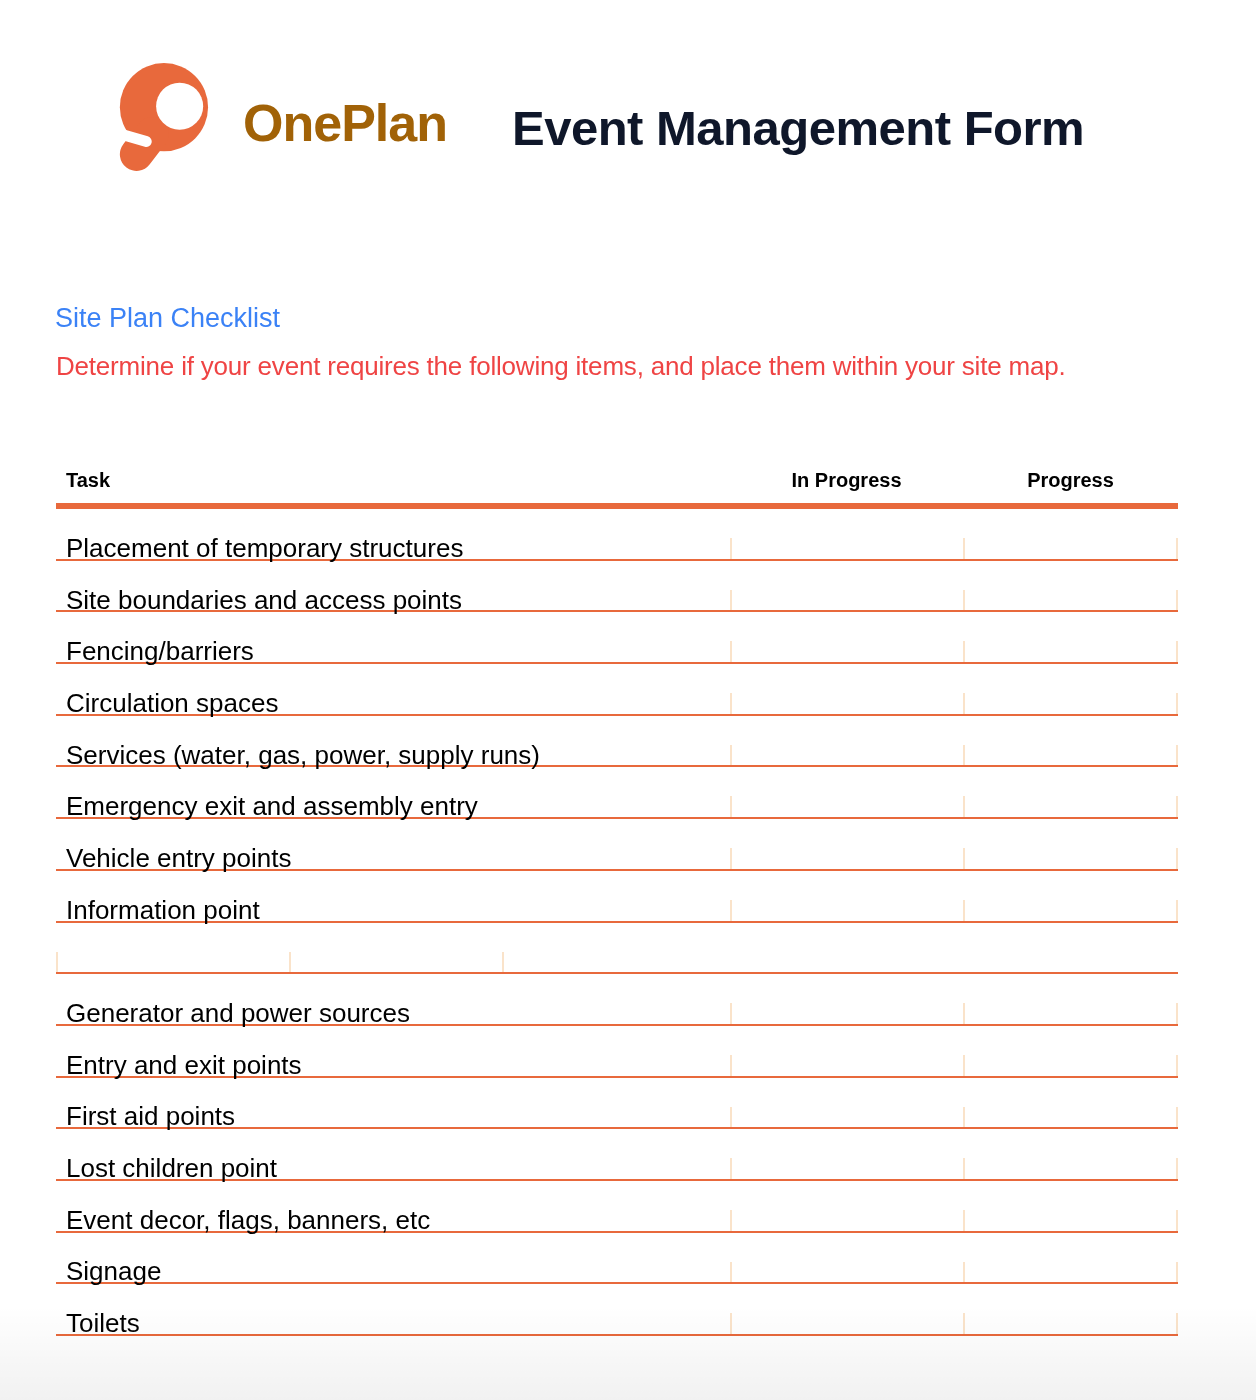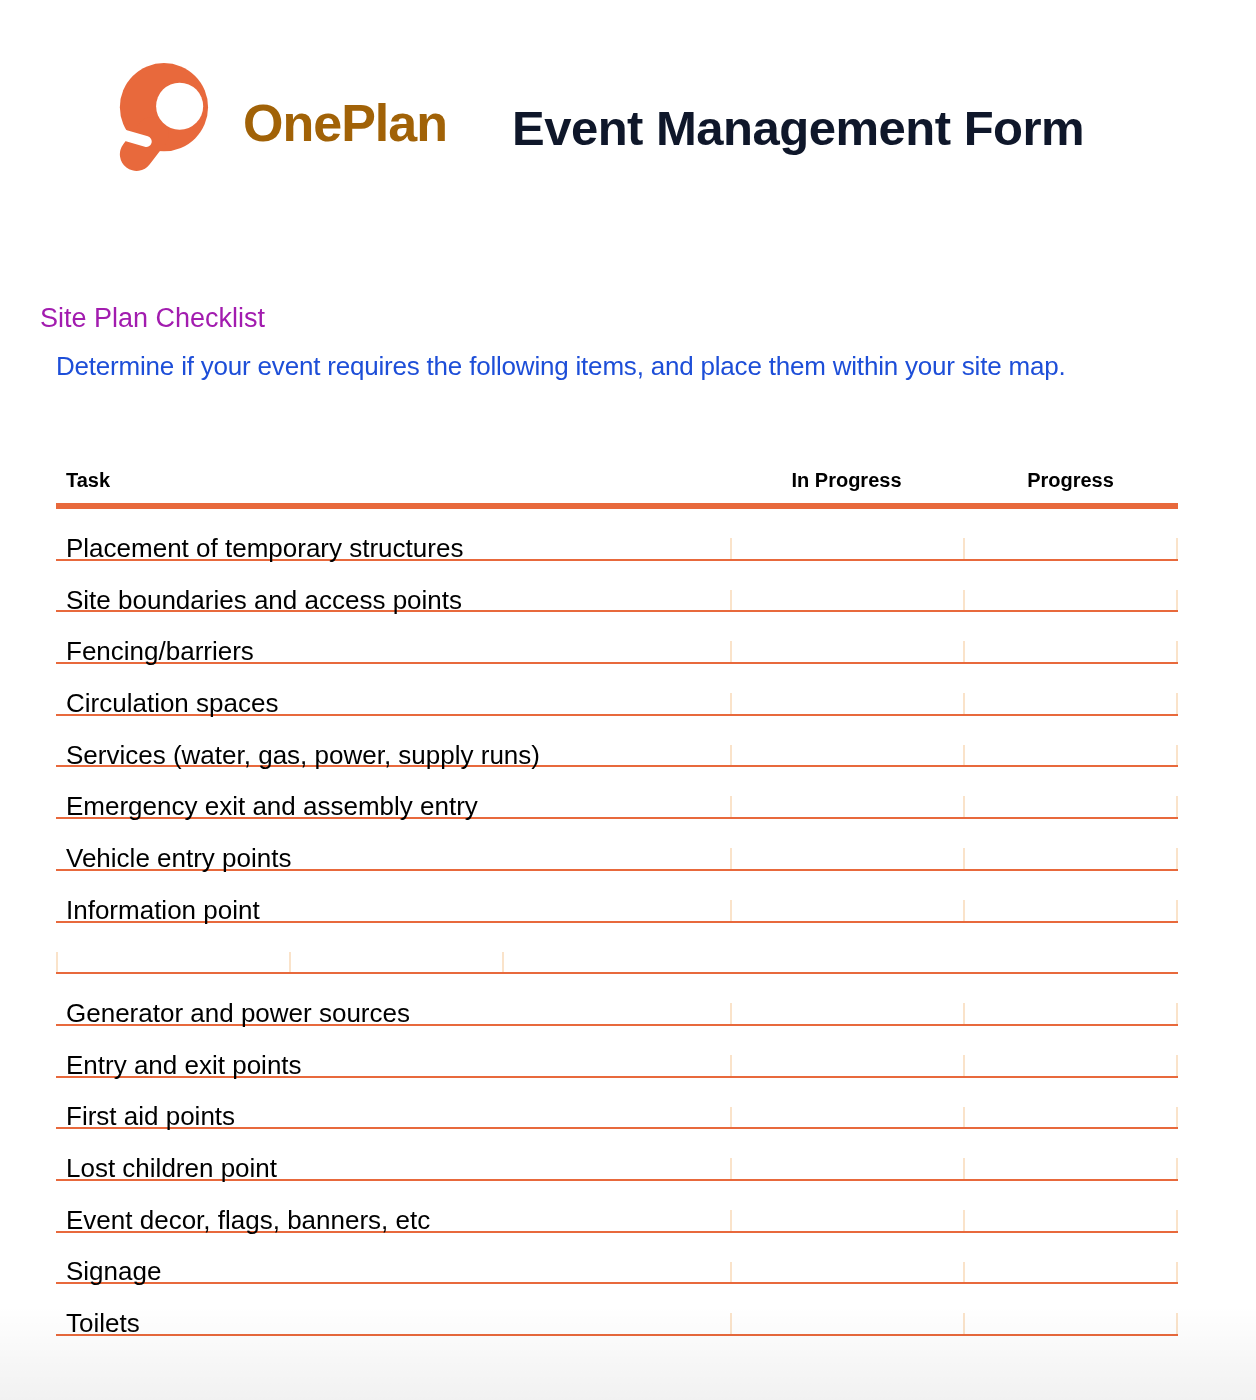--- a/index.html
+++ b/index.html
@@ -25,26 +25,26 @@
   }
   .doc-title {
     position: absolute; left: 512px; top: 100px;
     font-size: 49px; font-weight: bold; letter-spacing: -0.5px;
     color: #0f172a;
     white-space: nowrap;
   }
 
   
   .section-heading {
-    position: absolute; left: 40px; top: 303px;
-    font-size: 27px; color: #a21caf;
+    position: absolute; left: 55px; top: 303px;
+    font-size: 27px; color: #3b82f6;
   }
   .section-desc {
     position: absolute; left: 56px; top: 351px;
-    font-size: 26px; color: #1d4ed8;
+    font-size: 26px; color: #ef4444;
     letter-spacing: -0.2px;
   }
 
   
   .table {
     position: absolute; left: 56px; top: 458px;
     width: 1122px;
   }
   .thead {
     display: flex; align-items: center;

